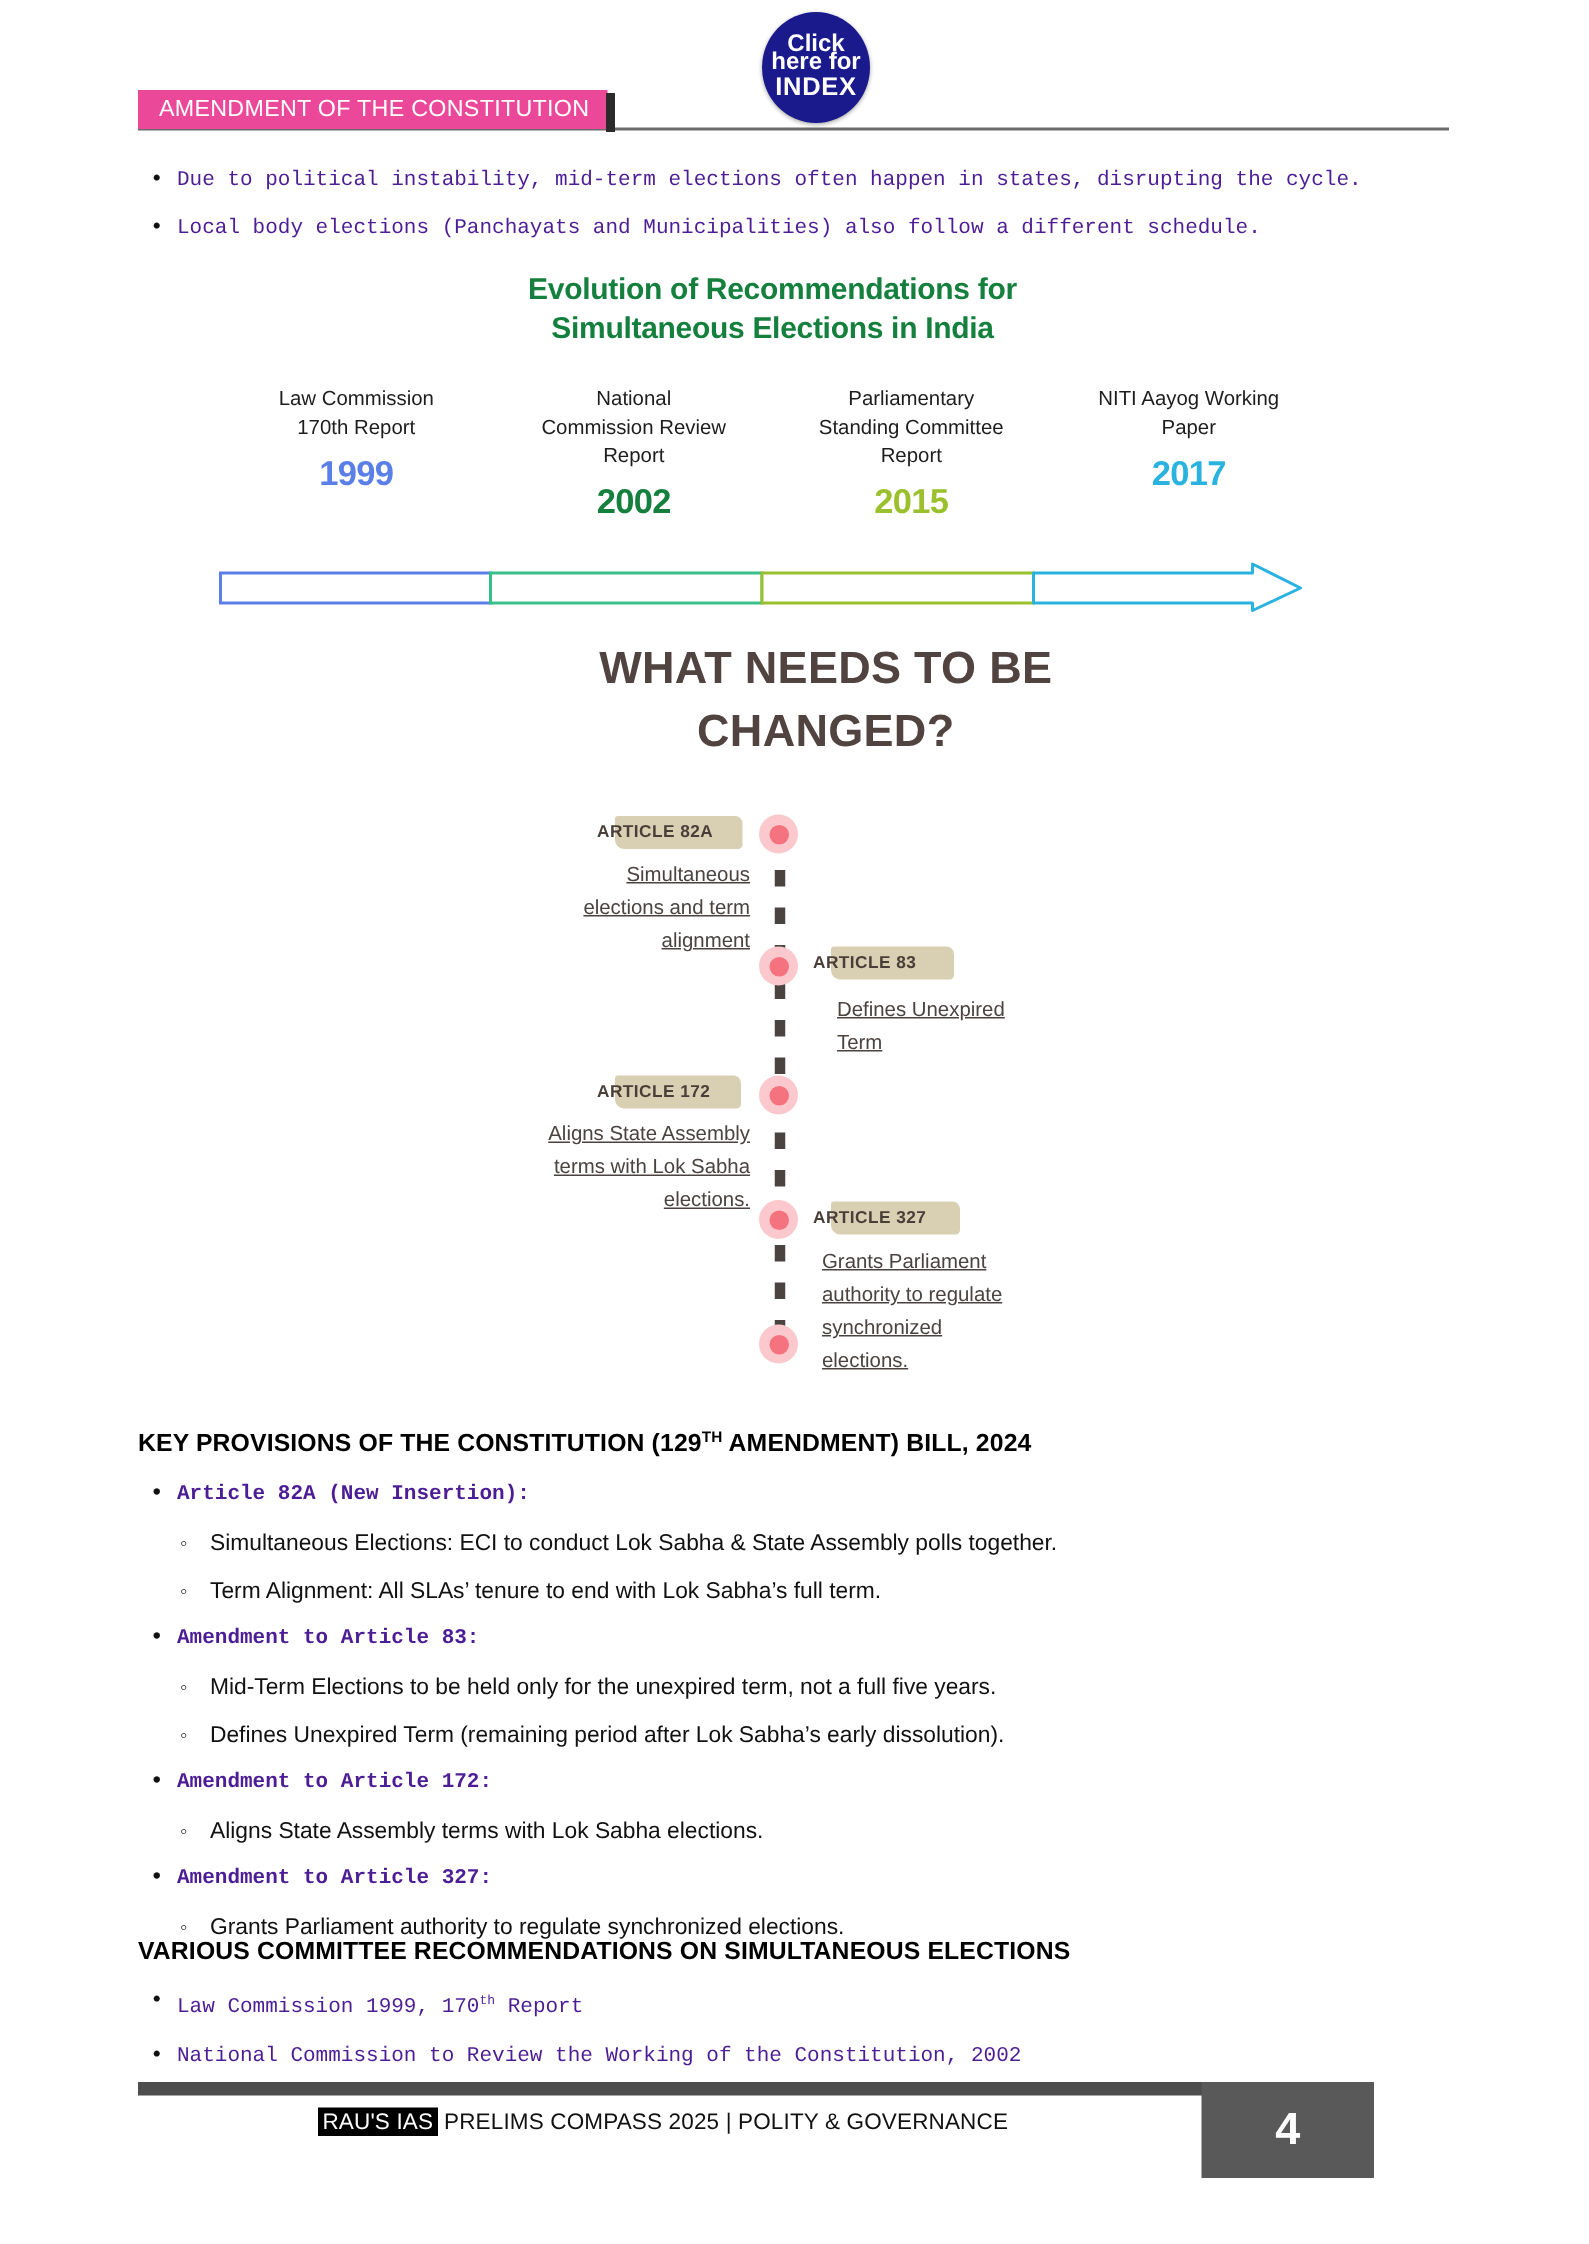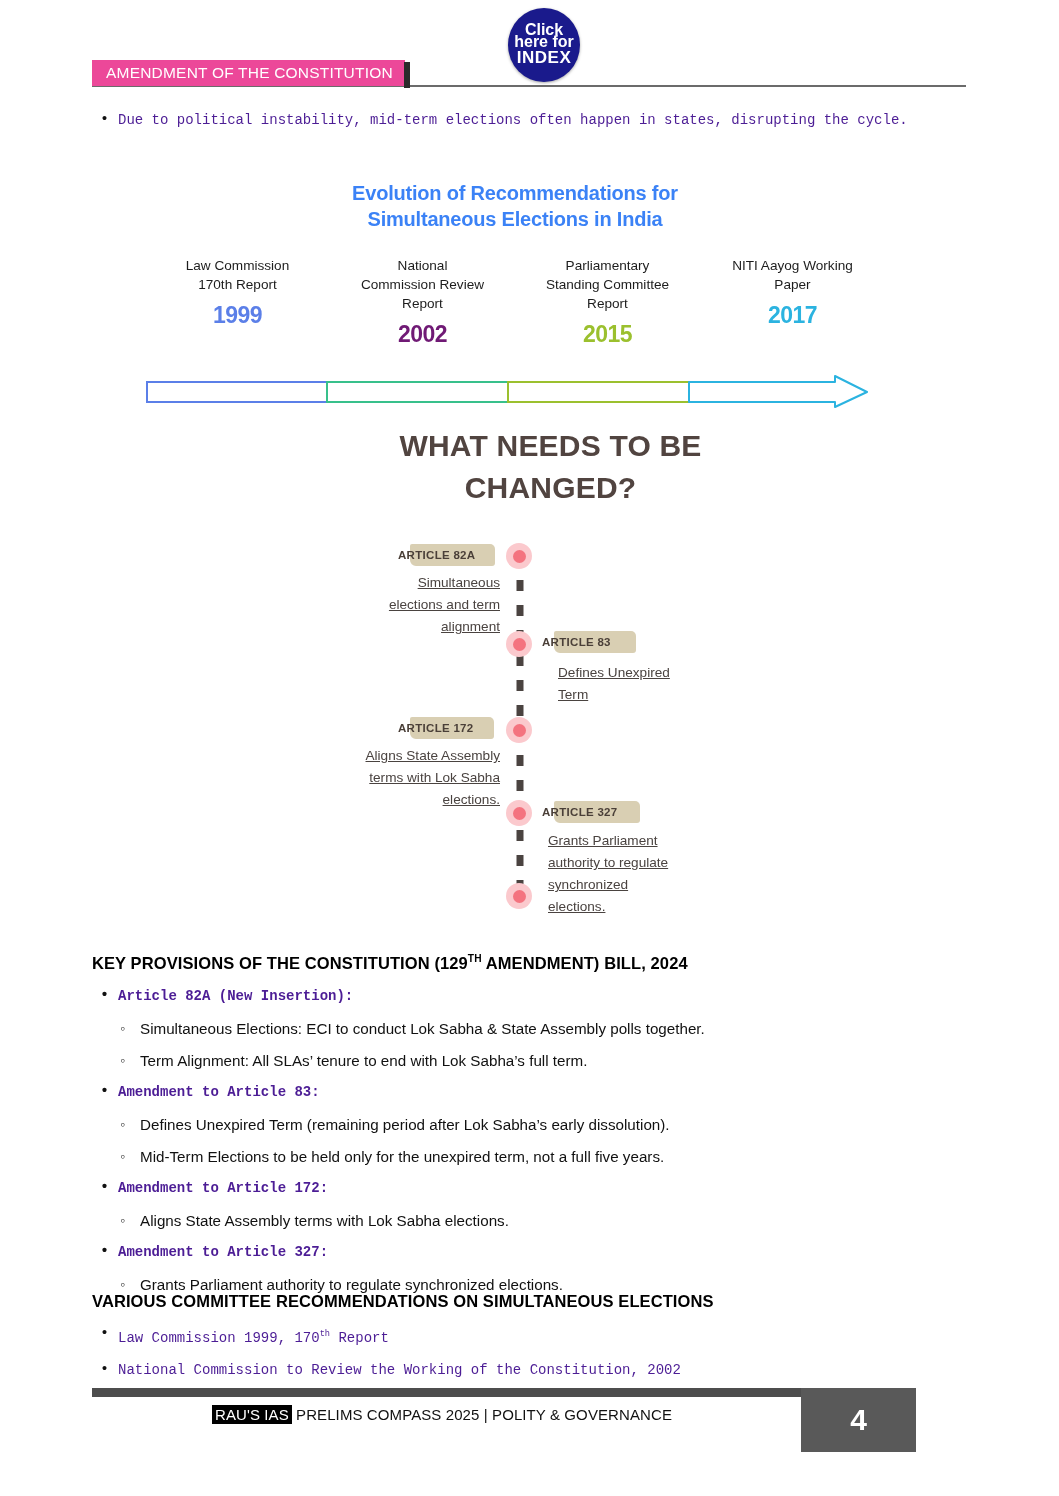--- a/index.html
+++ b/index.html
@@ -141,21 +141,21 @@
     position: absolute;
     left: 145px;
     top: 178px;
     width: 740px;
     height: 235px;
   }
   .info1-title {
     text-align: center;
     font-size: 20px;
     font-weight: bold;
-    color: #3b82f6;
+    color: #15803d;
     line-height: 26px;
     padding-top: 2px;
     letter-spacing: -0.2px;
     font-family: "Liberation Sans", sans-serif;
   }
   .tl-cols {
     position: absolute;
     left: 0; top: 78px;
     width: 740px;
     display: flex;
@@ -318,20 +318,21 @@
     <div class="index-badge">
       <div class="l1">Click</div>
       <div class="l2">here for</div>
       <div class="l3">INDEX</div>
     </div>
   </div>
 
   <div style="position:absolute; left:92px; top:110px; width:880px;">
     <ul class="bul">
       <li class="bullet">Due to political instability, mid-term elections often happen in states, disrupting the cycle.</li>
+      <li class="bullet">Local body elections (Panchayats and Municipalities) also follow a different schedule.</li>
     </ul>
   </div>
 
   <div class="info1">
     <div class="info1-title">
       <div>Evolution of Recommendations for</div>
       <div>Simultaneous Elections in India</div>
     </div>
 
     <div class="tl-cols">
@@ -341,21 +342,21 @@
           <div>170th Report</div>
         </div>
         <div class="tl-year" style="color:#5b7fe8;">1999</div>
       </div>
       <div class="tl-col">
         <div class="tl-label">
           <div>National</div>
           <div>Commission Review</div>
           <div>Report</div>
         </div>
-        <div class="tl-year" style="color:#701a75;">2002</div>
+        <div class="tl-year" style="color:#15803d;">2002</div>
       </div>
       <div class="tl-col">
         <div class="tl-label">
           <div>Parliamentary</div>
           <div>Standing Committee</div>
           <div>Report</div>
         </div>
         <div class="tl-year" style="color:#9bc02e;">2015</div>
       </div>
       <div class="tl-col">
@@ -448,22 +449,22 @@
 
   <div style="position:absolute; left:92px; top:953px; width:880px;">
     <div class="sec-head"><span>KEY PROVISIONS OF THE CONSTITUTION (129</span><sup>TH</sup><span> AMENDMENT) BILL, 2024</span></div>
 
     <ul class="bul">
       <li class="bullet bold">Article 82A (New Insertion):</li>
       <li class="sub">Simultaneous Elections: ECI to conduct Lok Sabha &amp; State Assembly polls together.</li>
       <li class="sub">Term Alignment: All SLAs’ tenure to end with Lok Sabha’s full term.</li>
 
       <li class="bullet bold">Amendment to Article 83:</li>
+      <li class="sub">Mid-Term Elections to be held only for the unexpired term, not a full five years.</li>
       <li class="sub">Defines Unexpired Term (remaining period after Lok Sabha’s early dissolution).</li>
-      <li class="sub">Mid-Term Elections to be held only for the unexpired term, not a full five years.</li>
 
       <li class="bullet bold">Amendment to Article 172:</li>
       <li class="sub">Aligns State Assembly terms with Lok Sabha elections.</li>
 
       <li class="bullet bold">Amendment to Article 327:</li>
       <li class="sub">Grants Parliament authority to regulate synchronized elections.</li>
     </ul>
   </div>
 
   <div style="position:absolute; left:92px; top:1292px; width:880px;">

